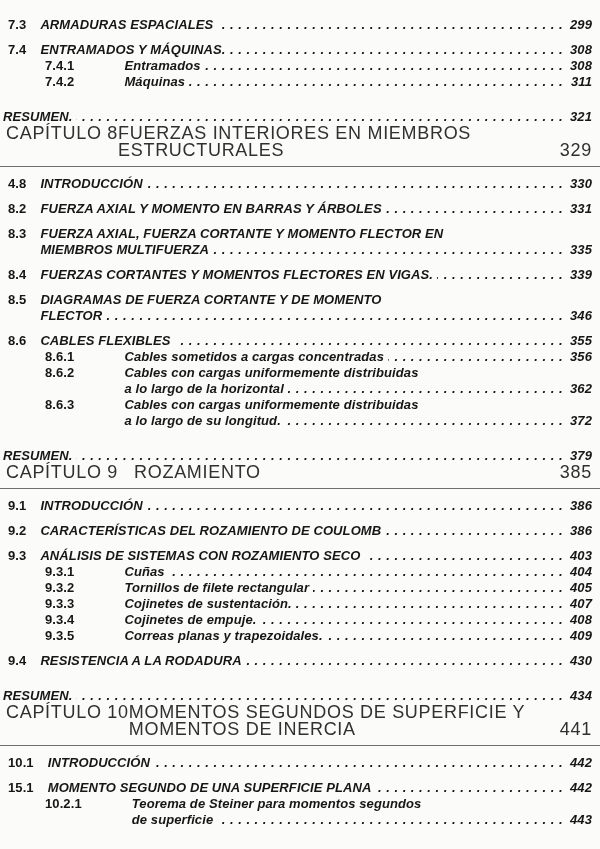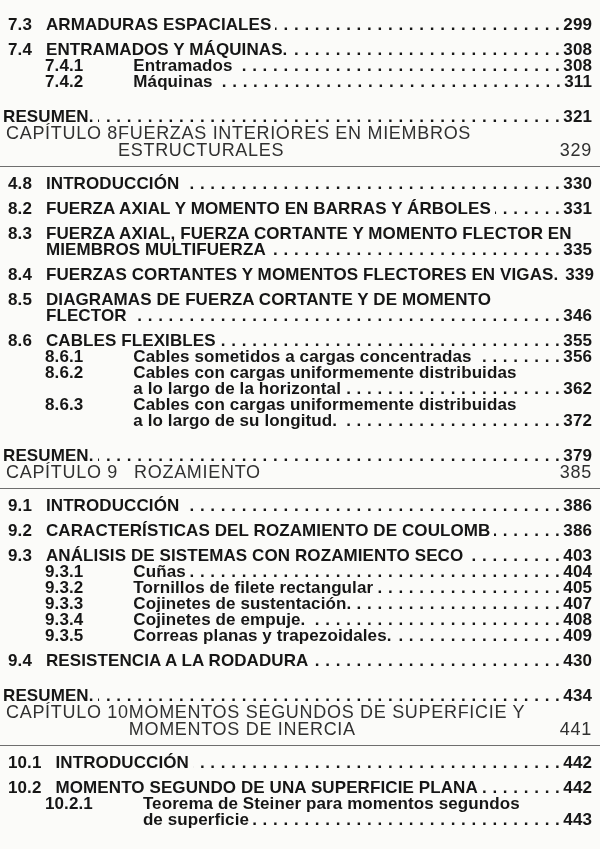--- a/index.html
+++ b/index.html
@@ -5,28 +5,28 @@
   html,body{margin:0;padding:0;}
   body{
     width:600px;height:849px;overflow:hidden;
     background:#fbfbf9;
     font-family:"Liberation Sans",sans-serif;
     color:#161616;
   }
   #toc{padding:8px 8px 0 8px;}
   .row{
     display:flex;
-    font-weight:700;font-size:17px;line-height:16px;letter-spacing:.1px;
+    font-weight:700;font-size:13px;line-height:16px;letter-spacing:.1px;
   }
   .row.section{margin-top:9px;}
   .row.resumen{margin-top:19px;margin-left:-5px;}
   .row.sub{margin-left:37px;margin-top:0;gap:36px;}
   .num{flex:0 0 auto;margin-right:14px;white-space:nowrap;}
   .body{flex:1;min-width:0;}
-  .line{display:flex;align-items:center;}
+  .line{display:flex;align-items:center;font-style:italic;}
   .text{white-space:nowrap;}
   .dots{
     flex:1 1 auto;overflow:hidden;white-space:nowrap;direction:rtl;
     margin:0 3px 0 4px;letter-spacing:.5px;
   }
   .page{flex:0 0 auto;min-width:26px;text-align:right;white-space:nowrap;}
   .chapter{
     display:flex;margin-top:0;margin-left:-2px;
     font-weight:400;font-size:18px;line-height:17px;letter-spacing:.7px;
     color:#303030;
@@ -329,21 +329,21 @@
       <span class="num">10.1</span>
       <div class="body">
         <div class="line">
           <span class="text">INTRODUCCIÓN</span>
           <span class="dots">. . . . . . . . . . . . . . . . . . . . . . . . . . . . . . . . . . . . . . . . . . . . . . . . . . . . . . . . . . . . . . . . . . . . . . . . . . . . . . . . . . . . . . . . . . . . . . . . . . . . . . . . . . . . . . . . . . . . . . . . </span>
           <span class="page">442</span>
         </div>
       </div>
     </div>
     <div class="row section">
-      <span class="num">10.2</span>
+      <span class="num">15.1</span>
       <div class="body">
         <div class="line">
           <span class="text">MOMENTO SEGUNDO DE UNA SUPERFICIE PLANA</span>
           <span class="dots">. . . . . . . . . . . . . . . . . . . . . . . . . . . . . . . . . . . . . . . . . . . . . . . . . . . . . . . . . . . . . . . . . . . . . . . . . . . . . . . . . . . . . . . . . . . . . . . . . . . . . . . . . . . . . . . . . . . . . . . . </span>
           <span class="page">442</span>
         </div>
       </div>
     </div>
     <div class="row sub">
       <span class="num">10.2.1</span>

